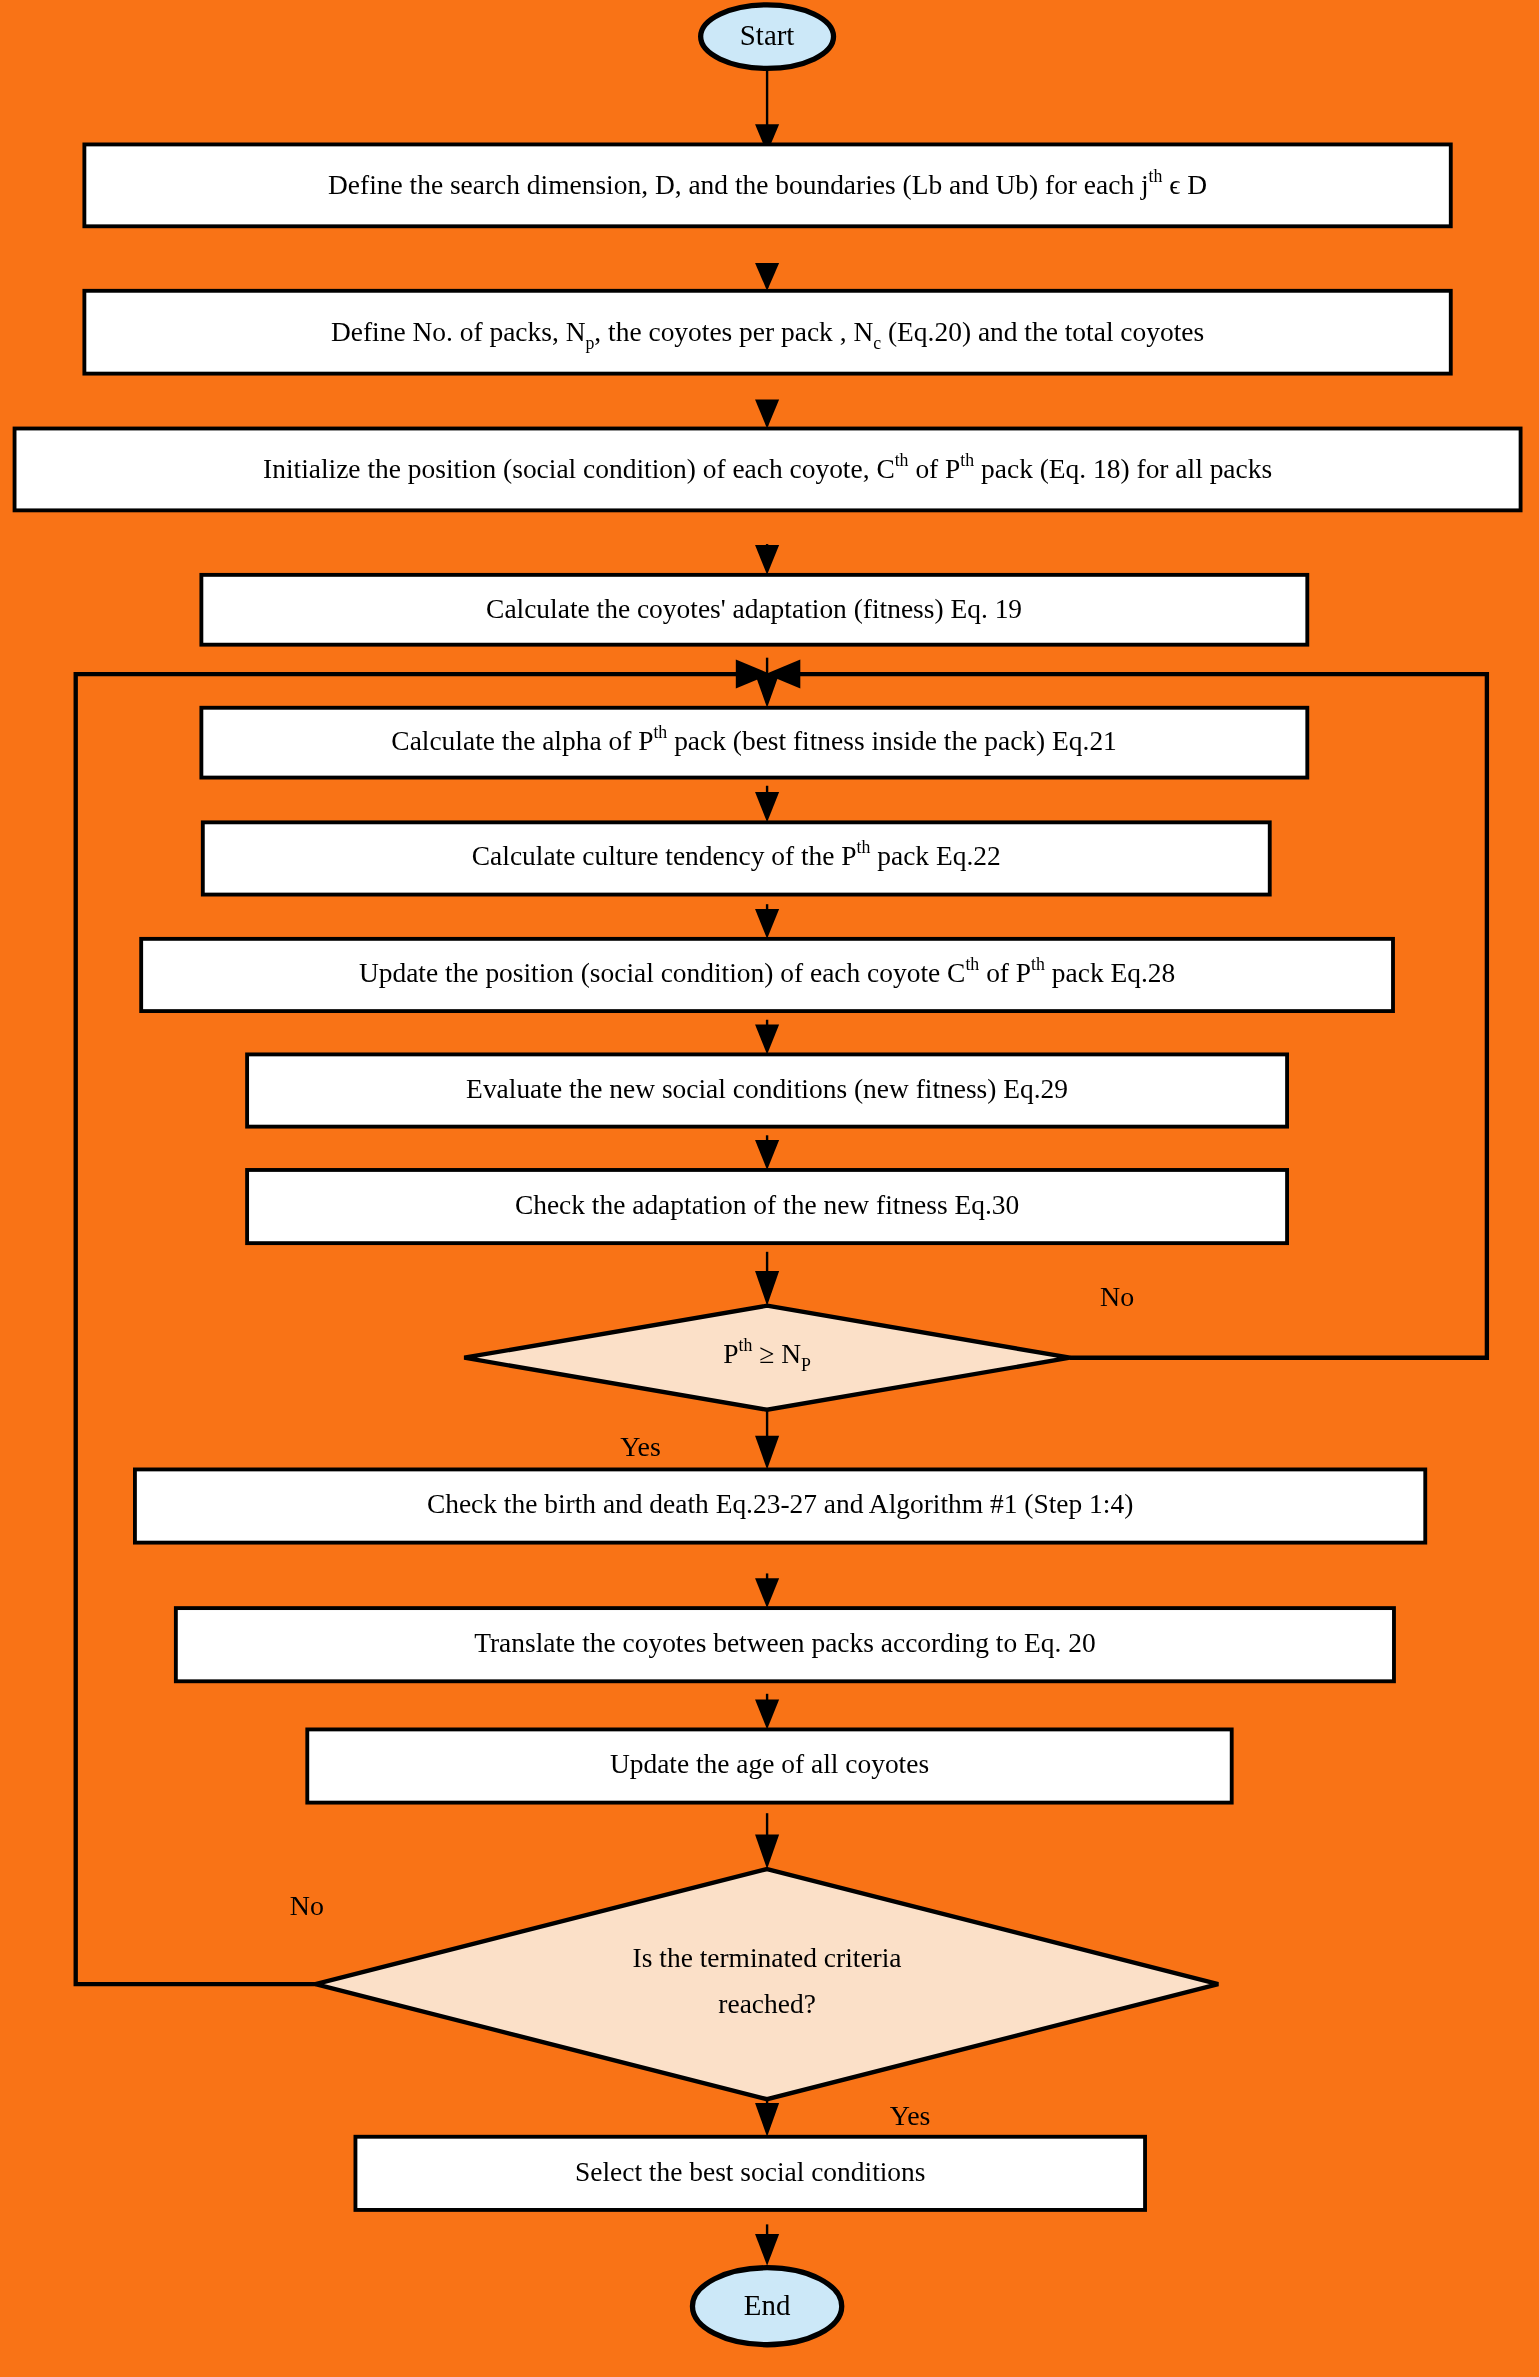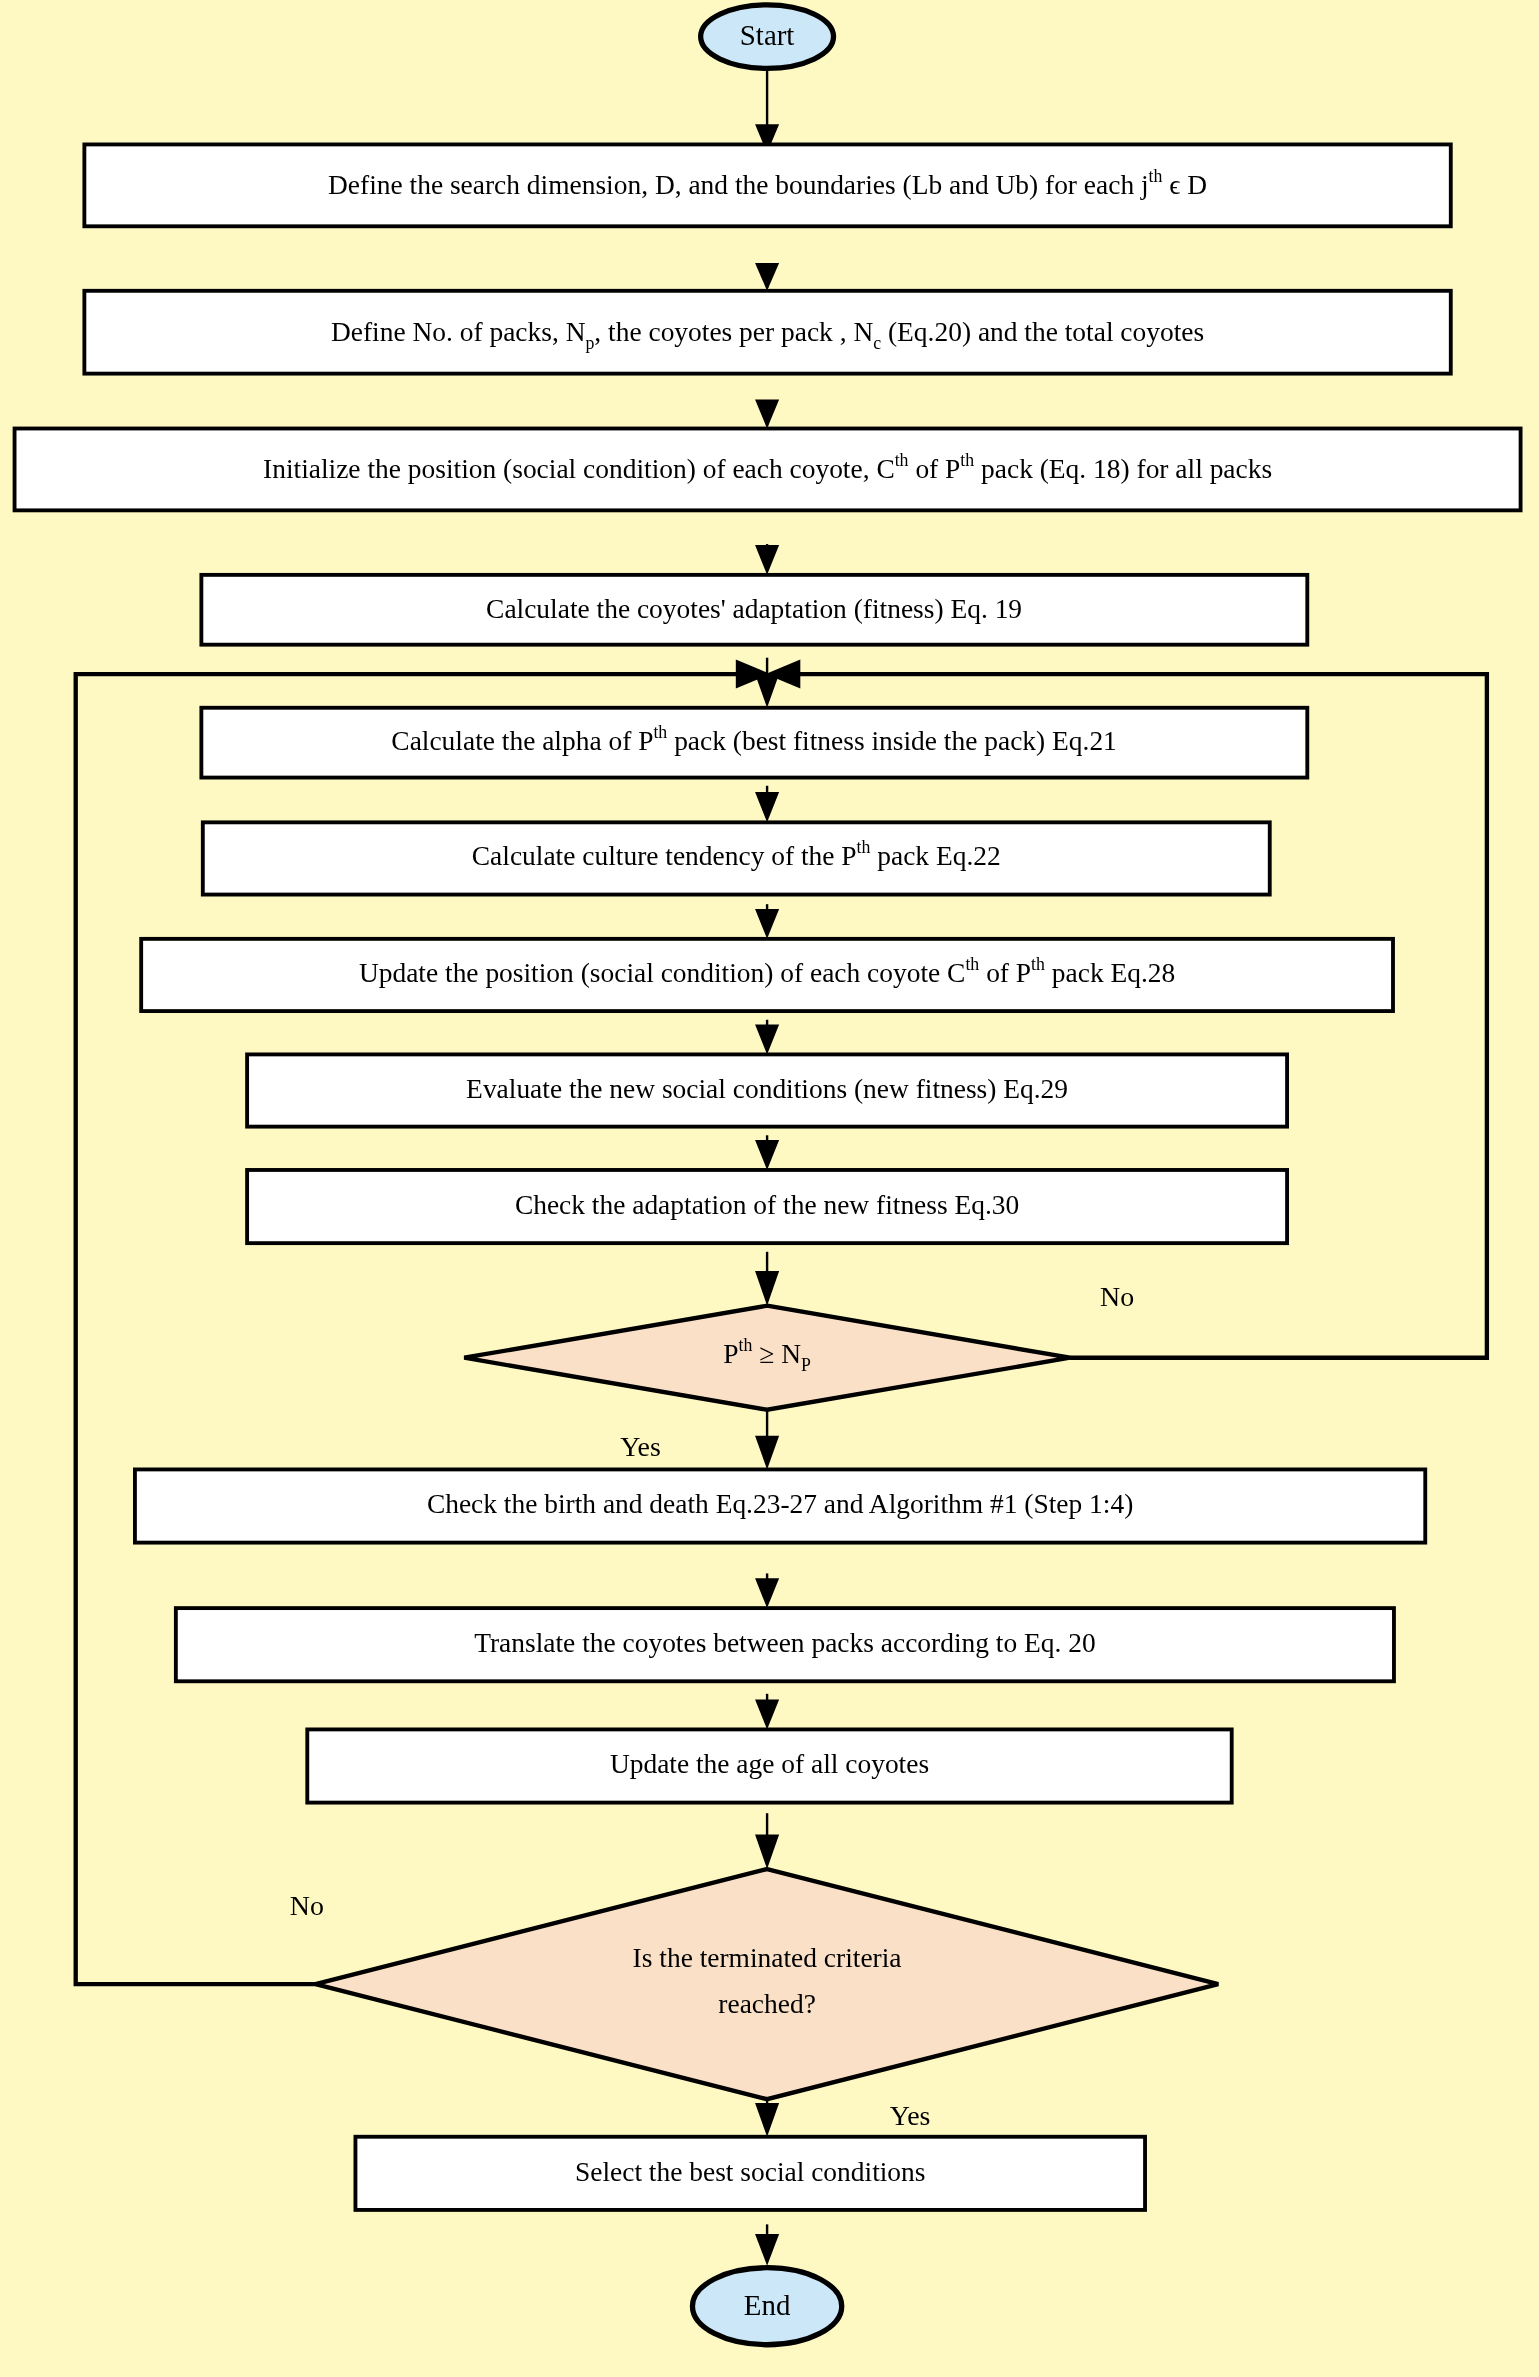--- a/index.html
+++ b/index.html
@@ -7,21 +7,21 @@
     padding: 0;
     background: #ffffff;
   }
   body {
     font-family: "Liberation Serif", "DejaVu Serif", serif;
   }
   #flowchart-root {
     position: relative;
     width: 1539px;
     height: 2377px;
-    background: #fef9c3;
+    background: #f97316;
     overflow: hidden;
   }
   svg.canvas {
     position: absolute;
     top: 0;
     left: 0;
     width: 1539px;
     height: 2377px;
   }
   .node-box {

